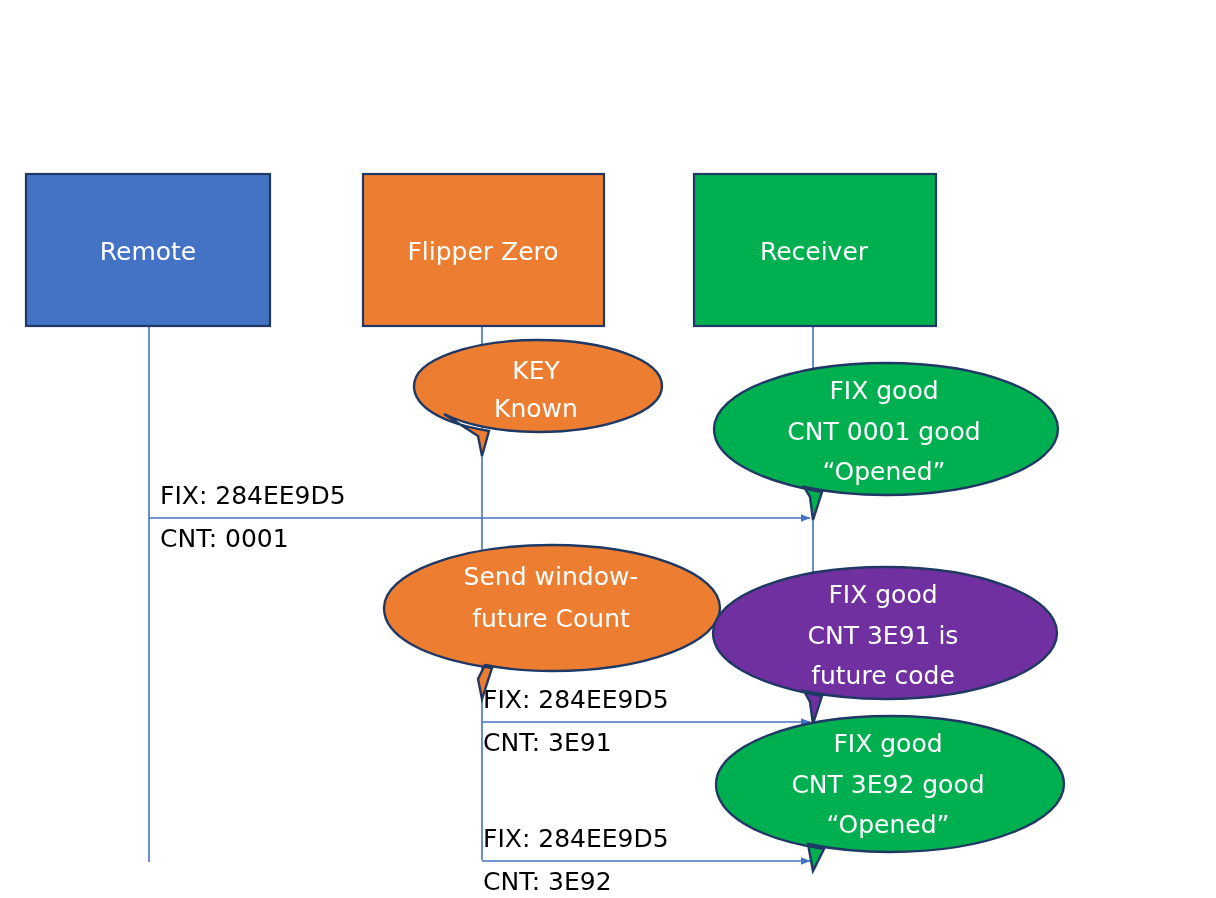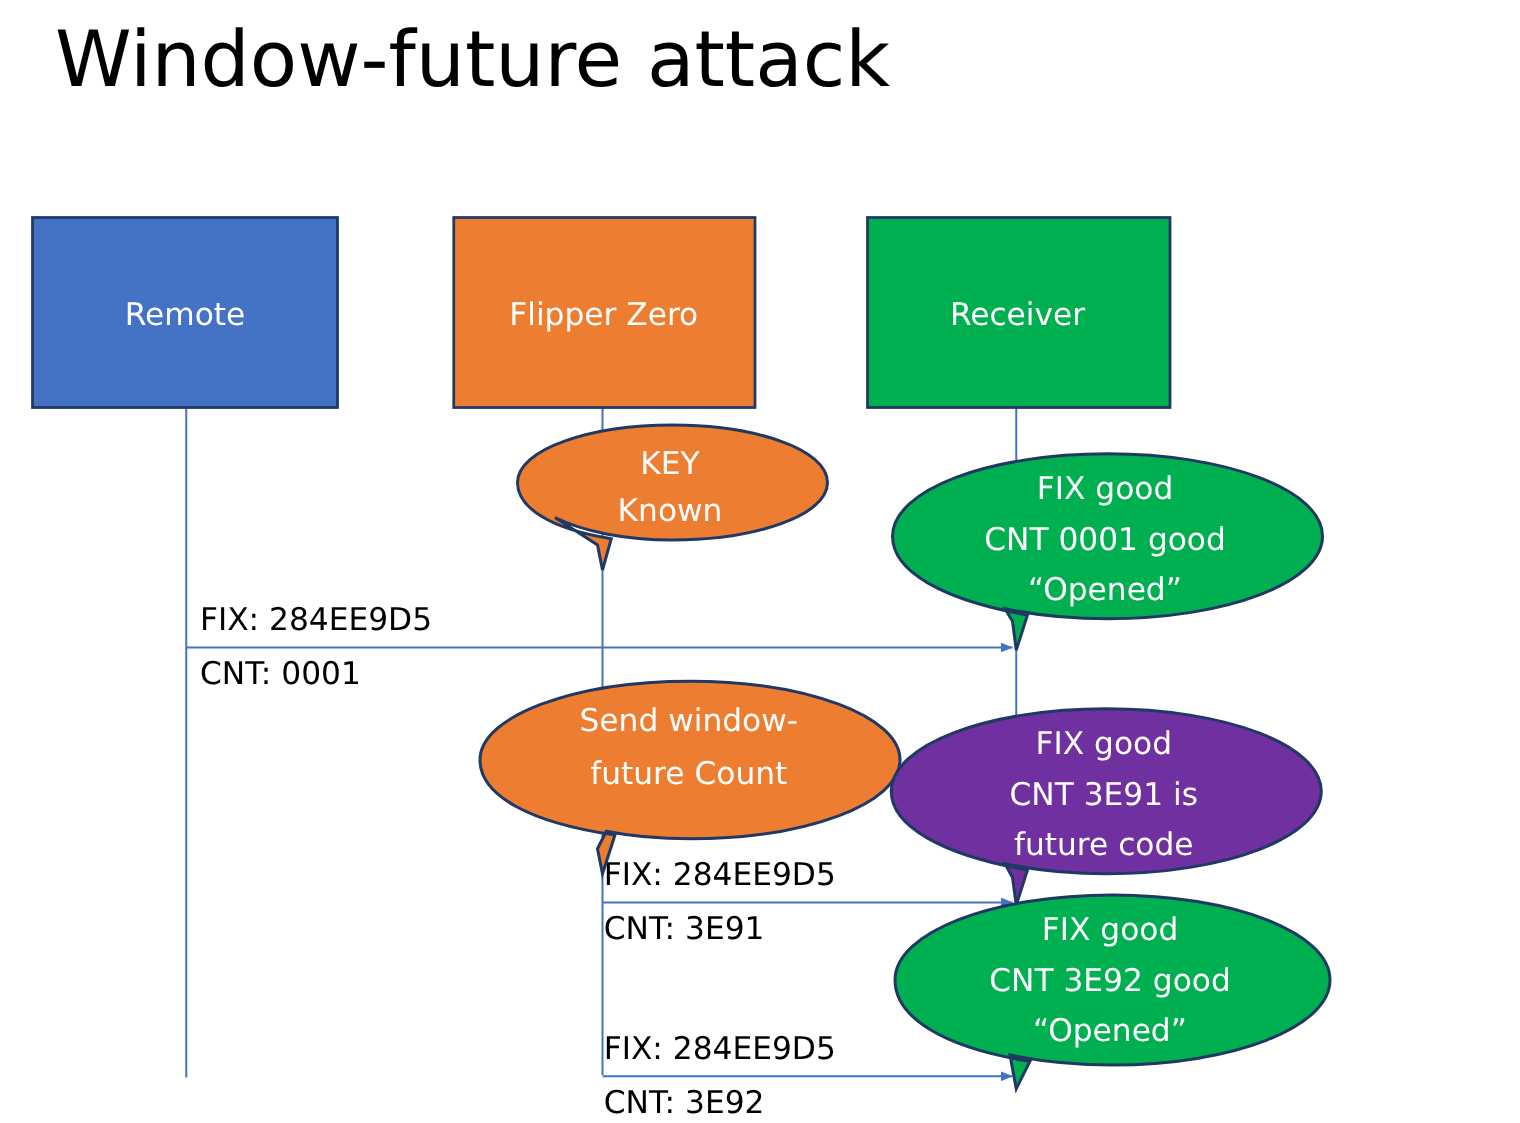--- a/index.html
+++ b/index.html
@@ -58,21 +58,20 @@
     font-family: "DejaVu Sans", "Liberation Sans", sans-serif;
     font-size: 25px;
     text-anchor: start;
   }
 </style>
 </head>
 <body>
 
 <div id="slide">
 
-  <div class="slide-title">Window-future attack</div>
 
   <svg class="diagram" viewBox="0 0 1216 898">
 
     <defs>
       <marker id="arrowblue" markerWidth="10" markerHeight="8" refX="9.5" refY="4" orient="auto" markerUnits="userSpaceOnUse">
         <path d="M0,0 L10,4 L0,8 z" fill="#4472C4"></path>
       </marker>
     </defs>
 
     <line x1="149" y1="326" x2="149" y2="862" stroke="#4472C4" stroke-width="1.6"></line>

